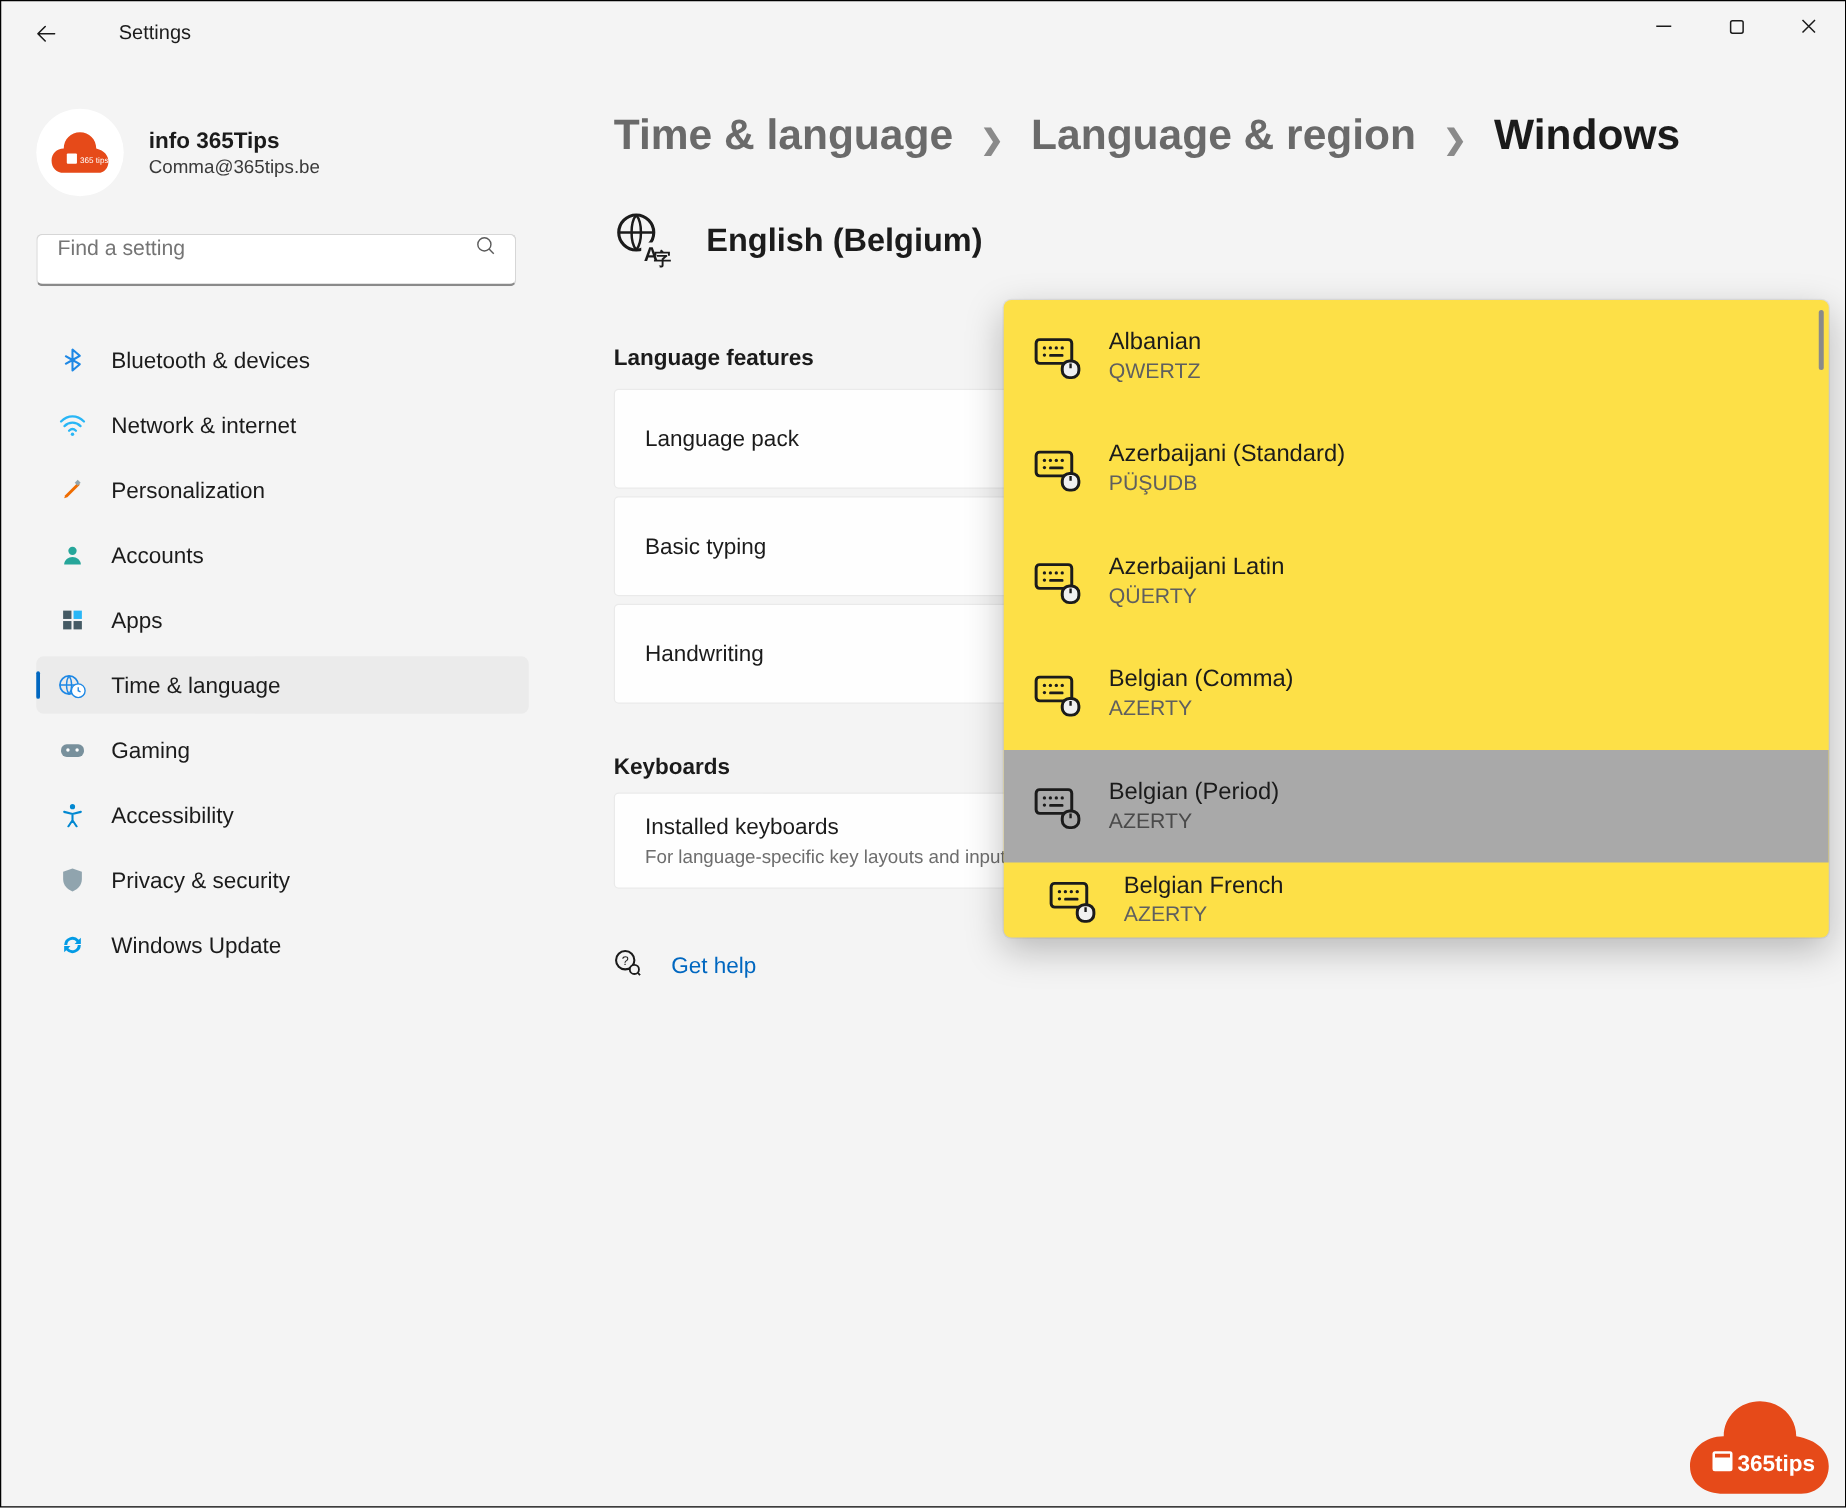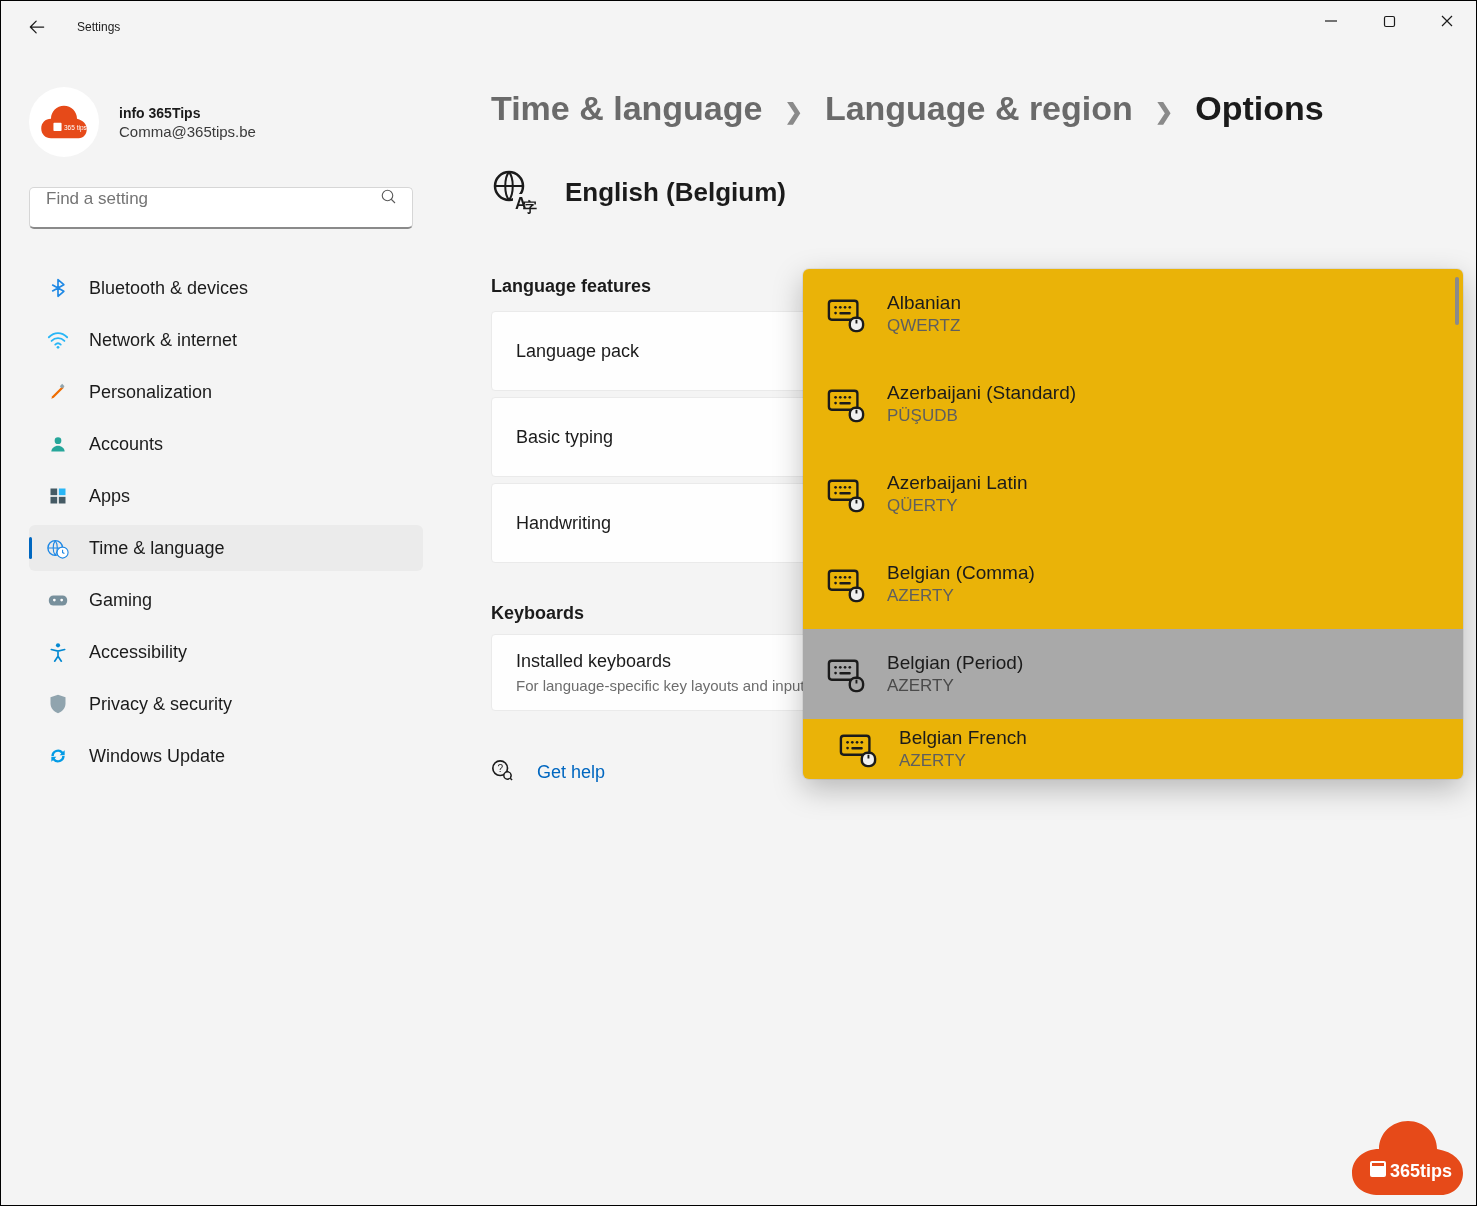--- a/index.html
+++ b/index.html
@@ -26,21 +26,21 @@
     position: relative;
   }
   
   .titlebar {
     height: 52px;
     display: flex;
     align-items: center;
     padding: 0 0 0 26px;
   }
   .titlebar .back { width: 36px; display:flex; align-items:center; }
-  .titlebar .title { font-size: 12px; margin-left: 14px; color:#1b1b1b; }
+  .titlebar .title { font-size: 16px; margin-left: 32px; color:#1b1b1b; }
   .caption {
     position: absolute;
     top: 0; right: 0;
     display: flex;
     height: 40px;
   }
   .caption .btn {
     width: 58px; height: 40px;
     display:flex; align-items:center; justify-content:center;
     color: #1b1b1b;
@@ -54,21 +54,21 @@
   .user {
     display:flex; align-items:center; gap: 20px;
     padding: 14px 28px 20px 28px;
   }
   .avatar {
     width: 70px; height: 70px; border-radius: 50%;
     background: #fff;
     display:flex; align-items:center; justify-content:center;
   }
   .avatar svg { width: 52px; height: 42px; }
-  .user-name { font-weight: 600; font-size: 14px; }
+  .user-name { font-weight: 600; font-size: 18px; }
   .user-email { font-size: 15px; color: #3a3a3a; margin-top:2px; }
   .searchwrap { padding: 10px 28px 18px 28px; }
   .search {
     position: relative;
     background: #fff;
     border: 1px solid #d6d6d6;
     border-bottom: 2px solid #8a8a8a;
     border-radius: 5px;
     height: 42px;
     display:flex; align-items:flex-start;
@@ -155,23 +155,23 @@
     font-family: inherit;
   }
   .help {
     display:flex; align-items:center; gap: 24px;
     margin-top: 48px;
   }
   .help a { color: var(--accent); font-size: 18px; text-decoration: none; }
   
   .dropdown {
     position: absolute;
-    left: 802px; top: 268px;
+    left: 802px; top: 239px;
     width: 660px; height: 510px;
-    background: #eab308;
+    background: #fde047;
     border-radius: 6px;
     box-shadow: 0 10px 30px rgba(0,0,0,.25), 0 0 0 1px rgba(0,0,0,.06);
     overflow: hidden;
   }
   .dd-item {
     display:flex; align-items:center; gap: 22px;
     padding: 12px 20px 12px 24px;
     height: 90px;
   }
   .dd-item.selected { background: var(--dropdown-selected); }
@@ -343,21 +343,21 @@
     </div>
   </div>
 </div>
 
 <div class="main">
   <div class="breadcrumb">
     <span class="crumb">Time &amp; language</span>
     <span class="sep">❯</span>
     <span class="crumb">Language &amp; region</span>
     <span class="sep">❯</span>
-    <span class="crumb current">Options</span>
+    <span class="crumb current">Windows</span>
   </div>
 
   <div class="langhead">
     <span class="icon">
       <svg width="48" height="48" viewBox="0 0 48 48">
         <circle cx="18" cy="18" r="14" stroke="#1b1b1b" stroke-width="2.5" fill="none"></circle>
         <path d="M4 18h28M18 4c5 6 5 22 0 28M18 4c-5 6-5 22 0 28" stroke="#1b1b1b" stroke-width="2" fill="none"></path>
         <rect x="22" y="26" width="22" height="18" rx="2" fill="var(--bg)"></rect>
         <text x="24" y="41" font-size="16" font-weight="600" fill="#1b1b1b">A</text>
         <text x="32" y="44" font-size="14" font-weight="600" fill="#1b1b1b">字</text>

